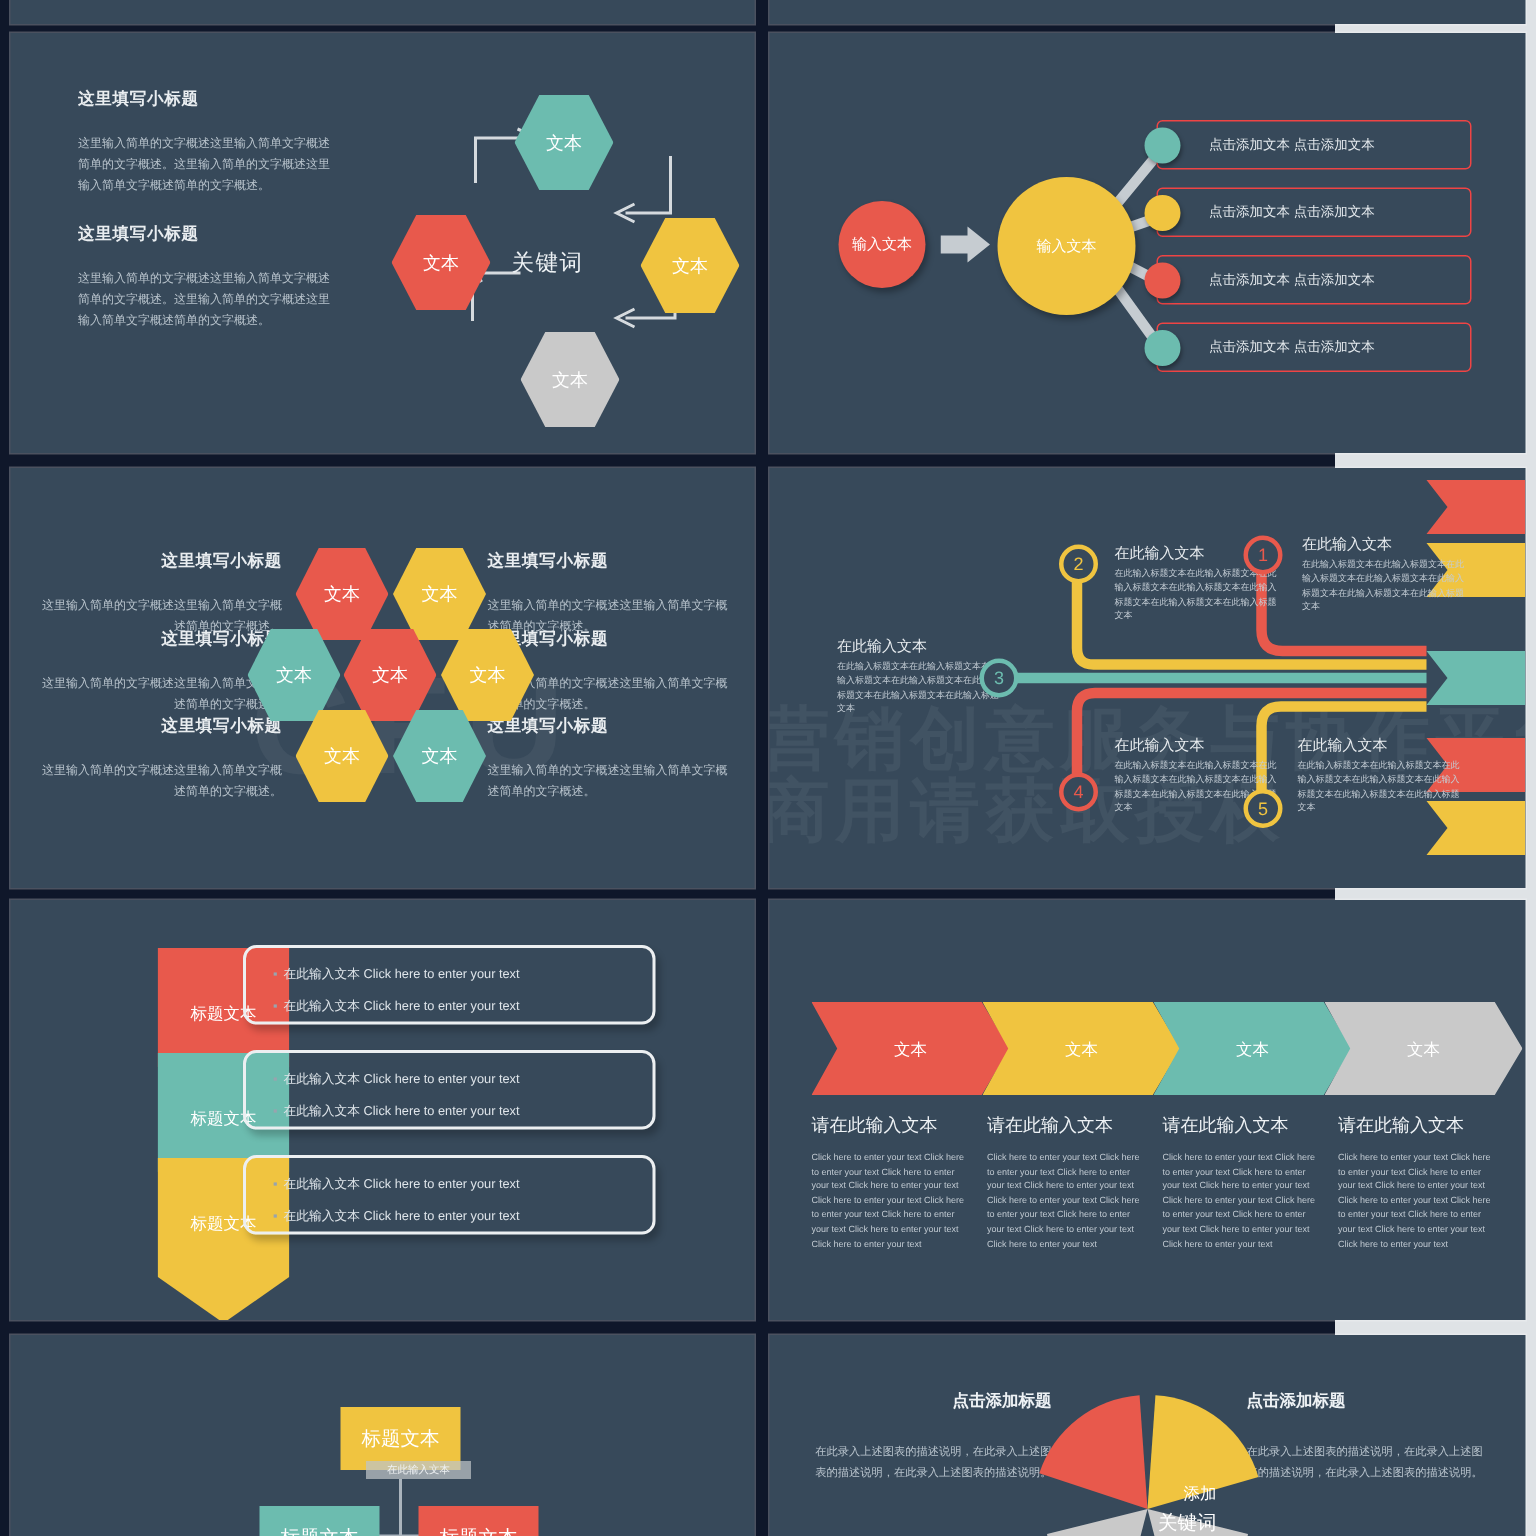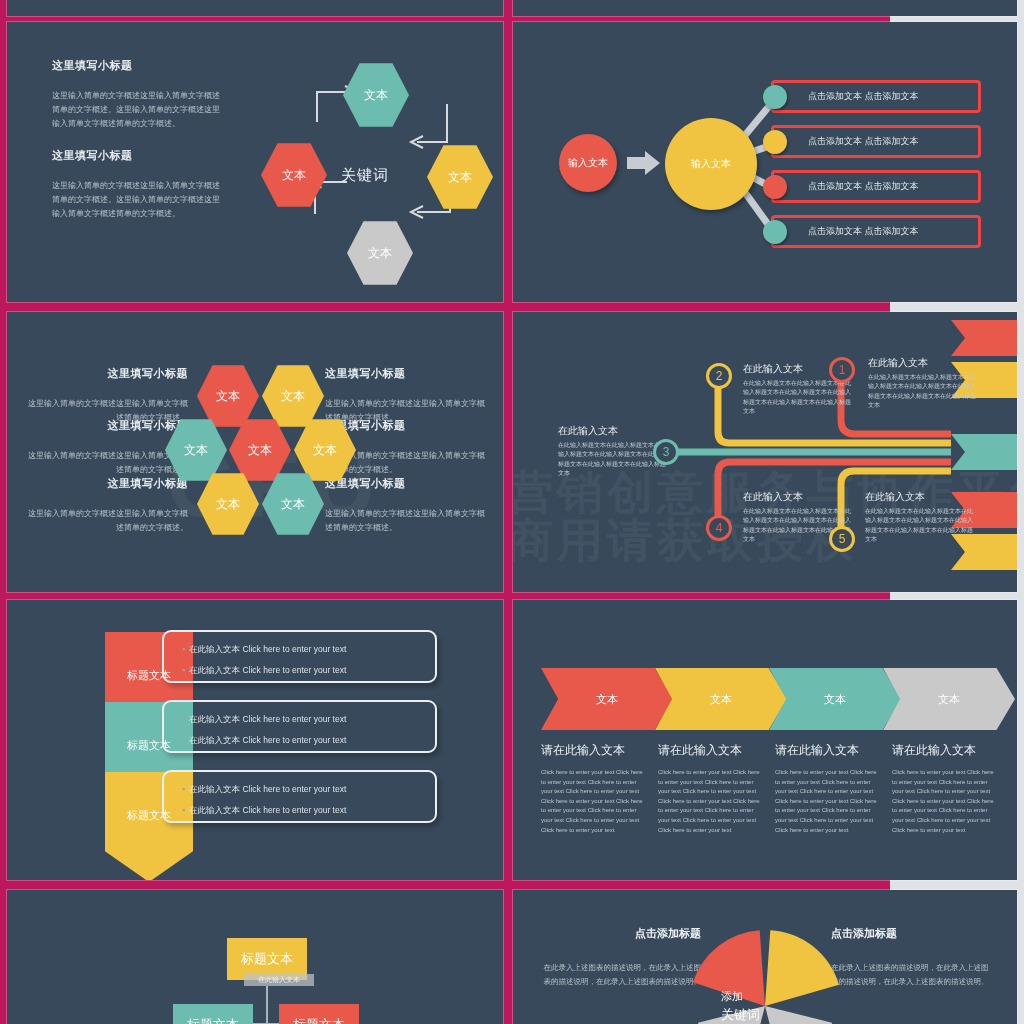--- a/index.html
+++ b/index.html
@@ -5,21 +5,21 @@
   * { box-sizing: border-box; margin: 0; padding: 0; }
   html, body {
     width: 1024px; height: 1024px;
     background: #dfe3e6;
     font-family: "Liberation Sans", "DejaVu Sans", sans-serif;
     overflow: hidden;
   }
   #sheet {
     position: relative;
     width: 890px; height: 1024px;
-    background: #be185d;
+    background: #0f172a;
   }
   .slide {
     position: absolute;
     background: #37495a;
     overflow: hidden;
     box-shadow: 0 0 0 1px rgba(255,255,255,.25);
   }
   
   .col-l { left: 7px;  width: 496px; }
   .col-r { left: 513px; width: 504px; }
@@ -58,21 +58,21 @@
   }
   .arrowsvg { position: absolute; pointer-events: none; }
 
   
   .circ {
     position: absolute; border-radius: 50%;
     display: flex; align-items: center; justify-content: center;
     color: #fff; box-shadow: 2px 3px 4px rgba(0,0,0,.3);
   }
   .s2-box {
-    position: absolute; border: 3px solid #ef4444; border-radius: 4px;
+    position: absolute; border: 1px solid #ef4444; border-radius: 4px;
     display: flex; align-items: center;
     color: #e4e9ed; font-size: 9px; padding-left: 34px;
   }
   .s2-dot {
     position: absolute; border-radius: 50%; z-index: 4;
     box-shadow: 1px 2px 3px rgba(0,0,0,.35);
   }
 
   
   .s3-col { position: absolute; width: 163px; }
@@ -126,21 +126,21 @@
     position: absolute; background: rgba(190,195,198,.72);
     display: flex; align-items: center; justify-content: center;
     color: #eef1f3; font-size: 7px;
   }
 
   
   .s8-side { position: absolute; width: 160px; }
   .s8-side .t { color: #eef2f5; font-size: 11px; font-weight: 700; margin-bottom: 20px; }
   .s8-side .b { color: #b9c4cd; font-size: 7.5px; line-height: 1.8; }
   .pie-label {
-    position: absolute; text-align: left; color: #fff;
+    position: absolute; text-align: right; color: #fff;
     font-size: 11px; line-height: 1.5; z-index: 6;
   }
 
   
   .wm {
     position: absolute; color: rgba(255,255,255,.055);
     font-size: 46px; font-weight: 700; letter-spacing: 4px;
     white-space: nowrap; pointer-events: none; user-select: none;
   }
   .wm-logo {

